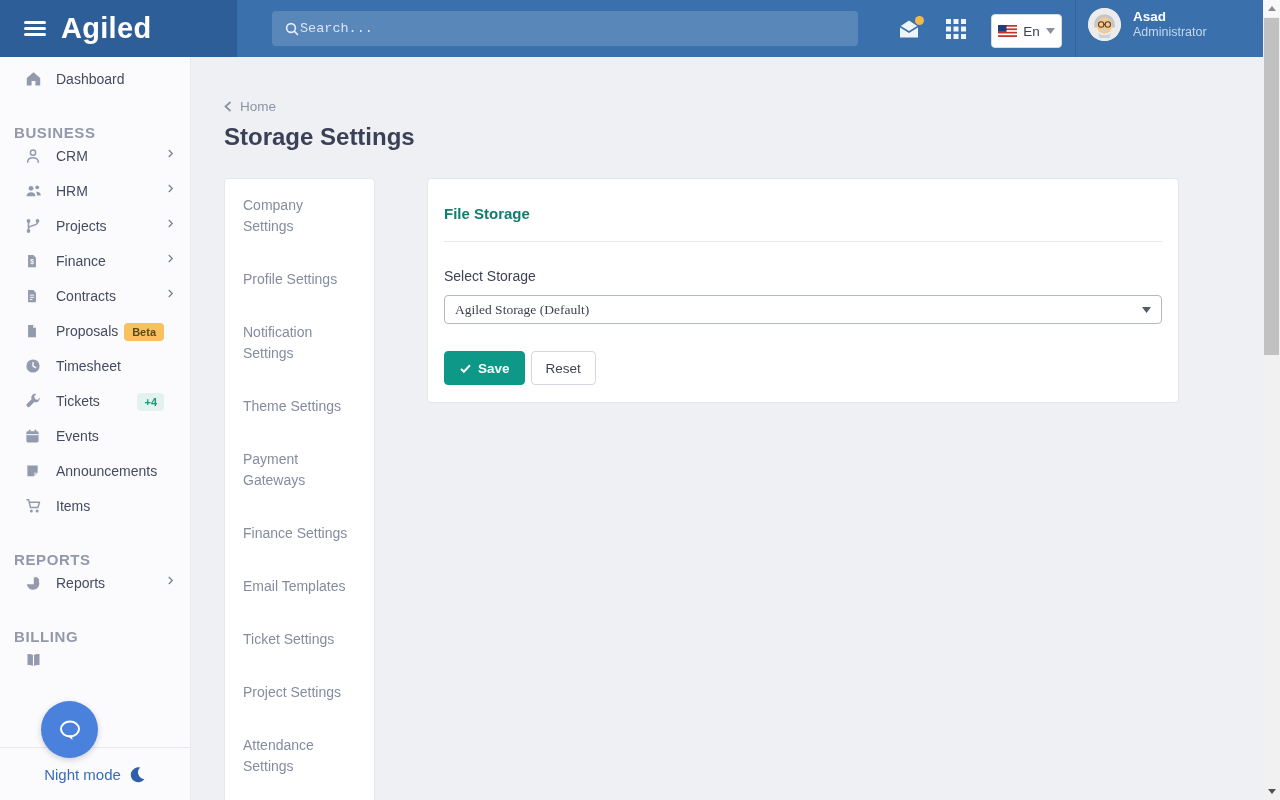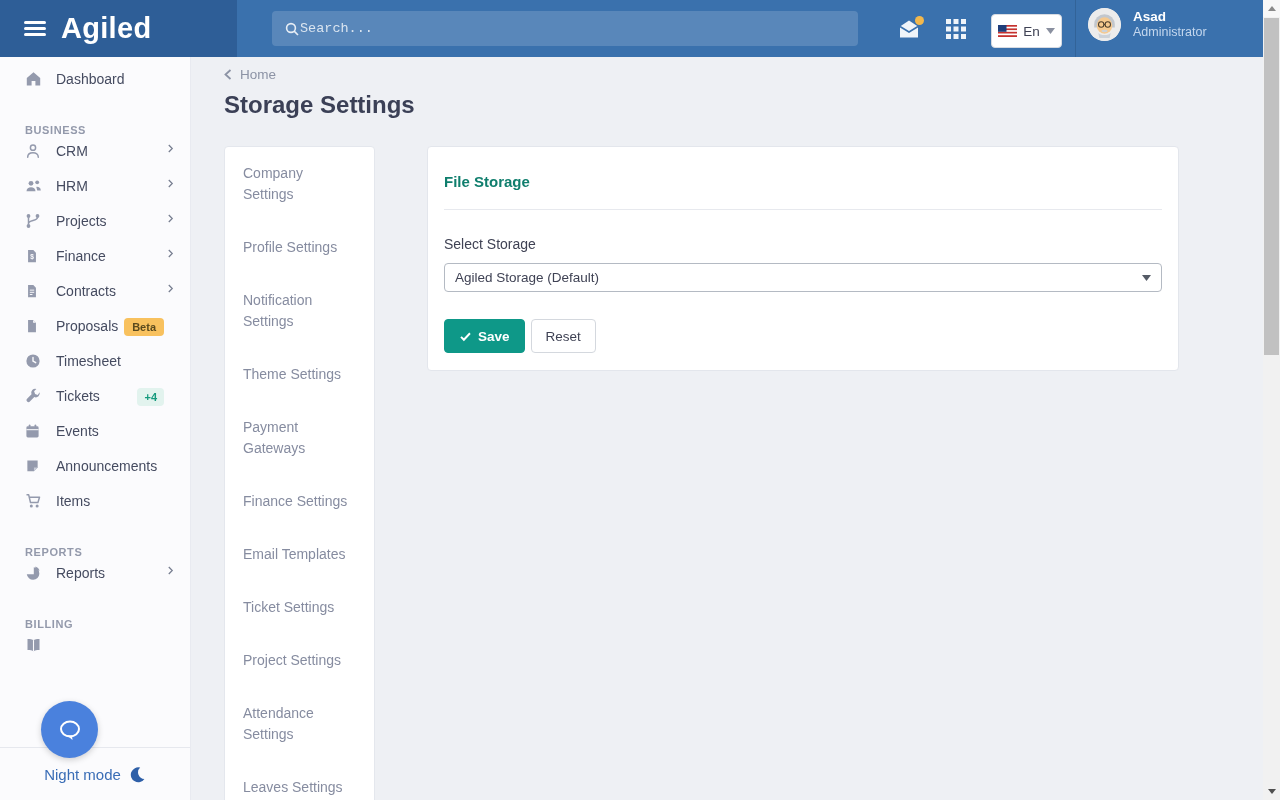--- a/index.html
+++ b/index.html
@@ -25,42 +25,42 @@
   .user-name { color:#fff; font-size:13.5px; font-weight:700; line-height:16px; }
   .user-role { color:#c4d7ee; font-size:12.5px; line-height:15px; }
 
   
   .sidebar { position:absolute; left:0; top:57px; width:191px; height:743px; background:#fbfbfd; border-right:1px solid #e8eaf0; z-index:10; }
   .side-inner { padding-top:14px; }
   .side-item { display:flex; align-items:flex-start; height:35px; padding:0 14px 0 25px; cursor:pointer; color:#454b60; font-size:14px; }
   .side-item .s-icon { width:18px; height:16px; margin-right:13px; flex:none; display:flex; align-items:center; }
   .side-item .s-label { flex:1; }
   .side-item .chev { flex:none; width:11px; height:11px; }
-  .section-hdr { margin:18px 0 7px; padding-left:25px; font-size:11px; font-weight:700; color:#9399ab; letter-spacing:.6px; }
+  .section-hdr { margin:18px 0 7px; padding-left:14px; font-size:15px; font-weight:700; color:#9399ab; letter-spacing:.6px; }
   .badge-beta { background:#f8c15e; color:#5b4a1e; font-size:11px; font-weight:700; padding:3px 8px; border-radius:4px; margin-right:12px; }
   .badge-count { background:#e2f3ee; color:#159a7d; font-size:11px; font-weight:700; padding:3px 7px; border-radius:4px; margin-right:12px; }
   .night-row { position:absolute; bottom:0; left:0; width:100%; height:53px; border-top:1px solid #e6e8ee; display:flex; align-items:center; justify-content:center; gap:8px; cursor:pointer; }
   .night-label { color:#3a6db6; font-size:15px; }
   .chat-widget { position:absolute; left:41px; top:644px; width:57px; height:57px; border-radius:50%; background:#4a81dd; display:flex; align-items:center; justify-content:center; cursor:pointer; z-index:20; box-shadow:0 2px 6px rgba(0,0,0,.18); }
 
   
-  .content { position:absolute; left:191px; top:57px; width:1072px; height:743px; background:#eef0f4; padding:10px 0 0 33px; }
+  .content { position:absolute; left:191px; top:57px; width:1072px; height:743px; background:#eef0f4; padding:42px 0 0 33px; }
   .breadcrumb { display:flex; align-items:center; gap:8px; color:#8c93a5; font-size:13.5px; cursor:pointer; }
   .page-title { margin-top:9px; font-size:24px; font-weight:700; color:#3b4056; }
   .cols { display:flex; align-items:flex-start; margin-top:27px; gap:52px; }
 
   .settings-nav { width:151px; flex:none; background:#fff; border:1px solid #e4e7ed; border-radius:4px 4px 0 0; min-height:700px; }
   .settings-nav-item { padding:16px 18px; font-size:14px; color:#868ca0; line-height:21px; cursor:pointer; }
 
   .main-card { width:752px; flex:none; background:#fff; border:1px solid #e3e6ec; border-radius:4px; padding:26px 16px 17px; }
   .card-heading { color:#0f7e6d; font-size:15px; font-weight:700; }
   .card-divider { border:none; border-top:1px solid #e7e9ee; margin:19px 0 0; }
   .field-label { margin-top:26px; font-size:14px; color:#3f4254; }
   .select-box { margin-top:11px; height:29px; width:718px; border:1px solid #b4bac3; border-radius:4px; background:#fff; display:flex; align-items:center; padding:0 10px; font-size:13.5px; color:#3f4254; cursor:pointer; }
-  .select-box .sel-text { flex:1; }
+  .select-box .sel-text { flex:1;font-family:Liberation Serif, serif; }
   .btn-row { margin-top:27px; display:flex; gap:6px; }
   .btn-save { height:34px; padding:0 14px; background:#0e9888; border:1px solid #0e9888; border-radius:4px; color:#fff; font-size:13.5px; font-weight:700; display:flex; align-items:center; gap:6px; cursor:pointer; font-family:inherit; }
   .btn-reset { height:34px; padding:0 14px; background:#fff; border:1px solid #d4d8de; border-radius:4px; color:#3f4254; font-size:13.5px; cursor:pointer; font-family:inherit; }
 
   
   .scrollbar { position:absolute; right:0; top:0; width:17px; height:800px; background:#f1f1f1; z-index:100; }
   .sb-arrow { position:absolute; left:0; width:17px; height:17px; display:flex; align-items:center; justify-content:center; background:#f8f8f8; cursor:pointer; }
   .sb-up { top:0; }
   .sb-down { bottom:0; background:#f1f1f1; }
   .sb-thumb { position:absolute; left:1px; top:18px; width:15px; height:337px; background:#c1c1c1; cursor:pointer; }

